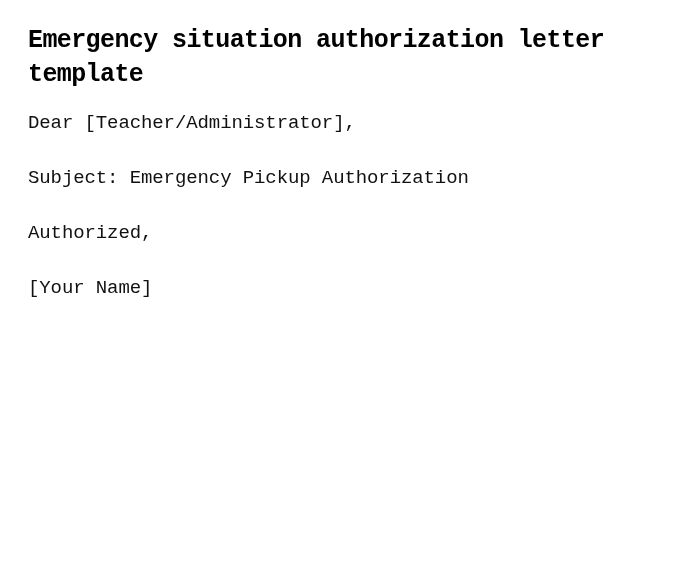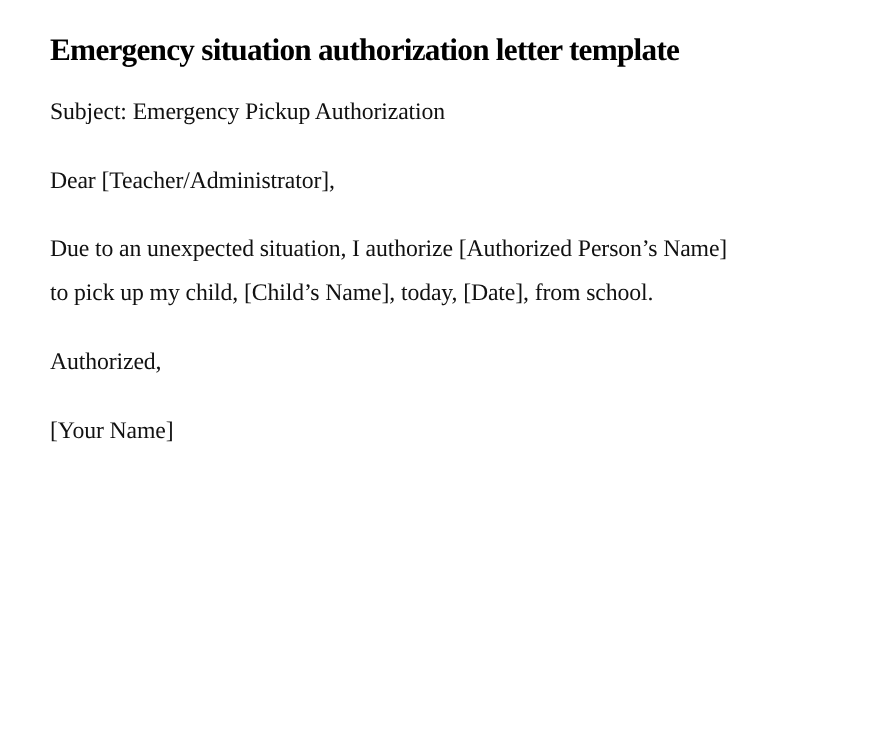--- a/index.html
+++ b/index.html
@@ -1,23 +1,22 @@
 <!DOCTYPE html>
 <html><head>
 <meta charset="utf-8">
 <style>
   html, body { margin: 0; padding: 0; background: #ffffff; }
   body { width: 700px; height: 586px; overflow: hidden; position: relative; color: #111111; }
-  .doc { position: absolute; left: 40px; top: 24px; width: 620px; font-family: Liberation Serif, serif; }
+  .doc { position: absolute; left: 28px; top: 24px; width: 620px; font-family: Liberation Mono, monospace; }
   .title { font-size: 25px; font-weight: bold; letter-spacing: -0.6px; margin: 0 0 14px 0; line-height: 34px; color: #000; }
   .para { font-size: 19px; line-height: 35px; margin: 0 0 20px 0; letter-spacing: -0.1px; }
 </style>
 </head>
 <body>
 
 <div class="doc">
   <h1 class="title">Emergency situation authorization letter template</h1>
+  <p class="para">Dear [Teacher/Administrator],</p>
   <p class="para">Subject: Emergency Pickup Authorization</p>
-  <p class="para">Dear [Teacher/Administrator],</p>
-  <p class="para" style="width:560px">Due to an unexpected situation, I authorize [Authorized Person’s Name] to pick up my child, [Child’s Name], today, [Date], from school.</p>
   <p class="para">Authorized,</p>
   <p class="para">[Your Name]</p>
 </div>
 
 </body></html>

